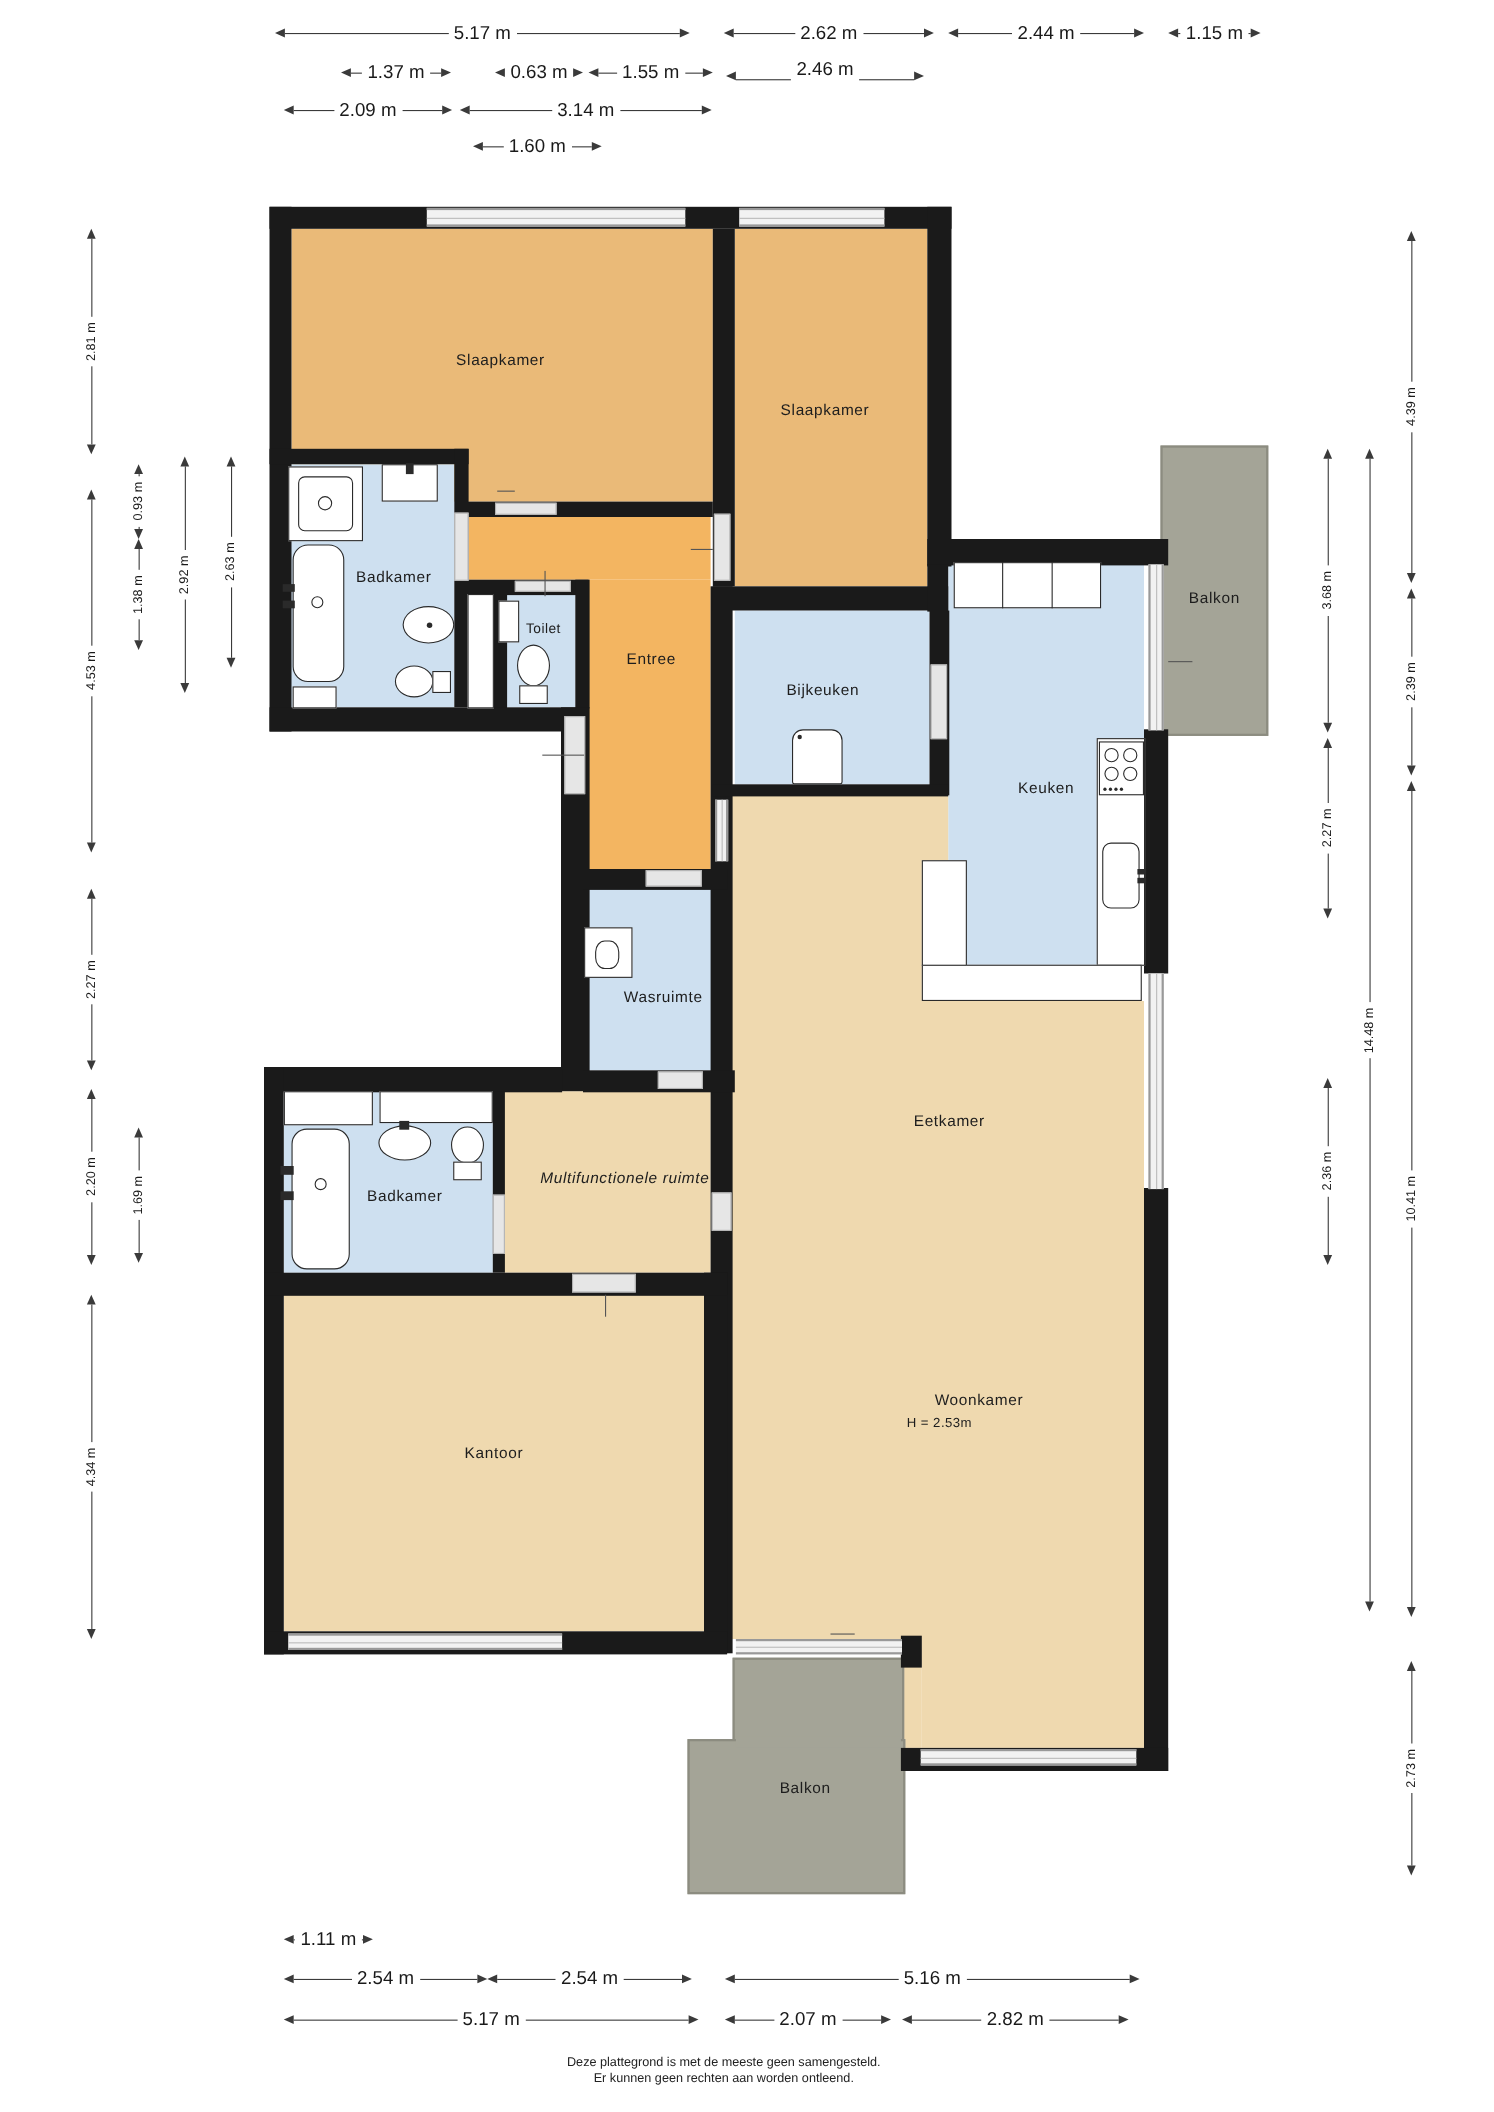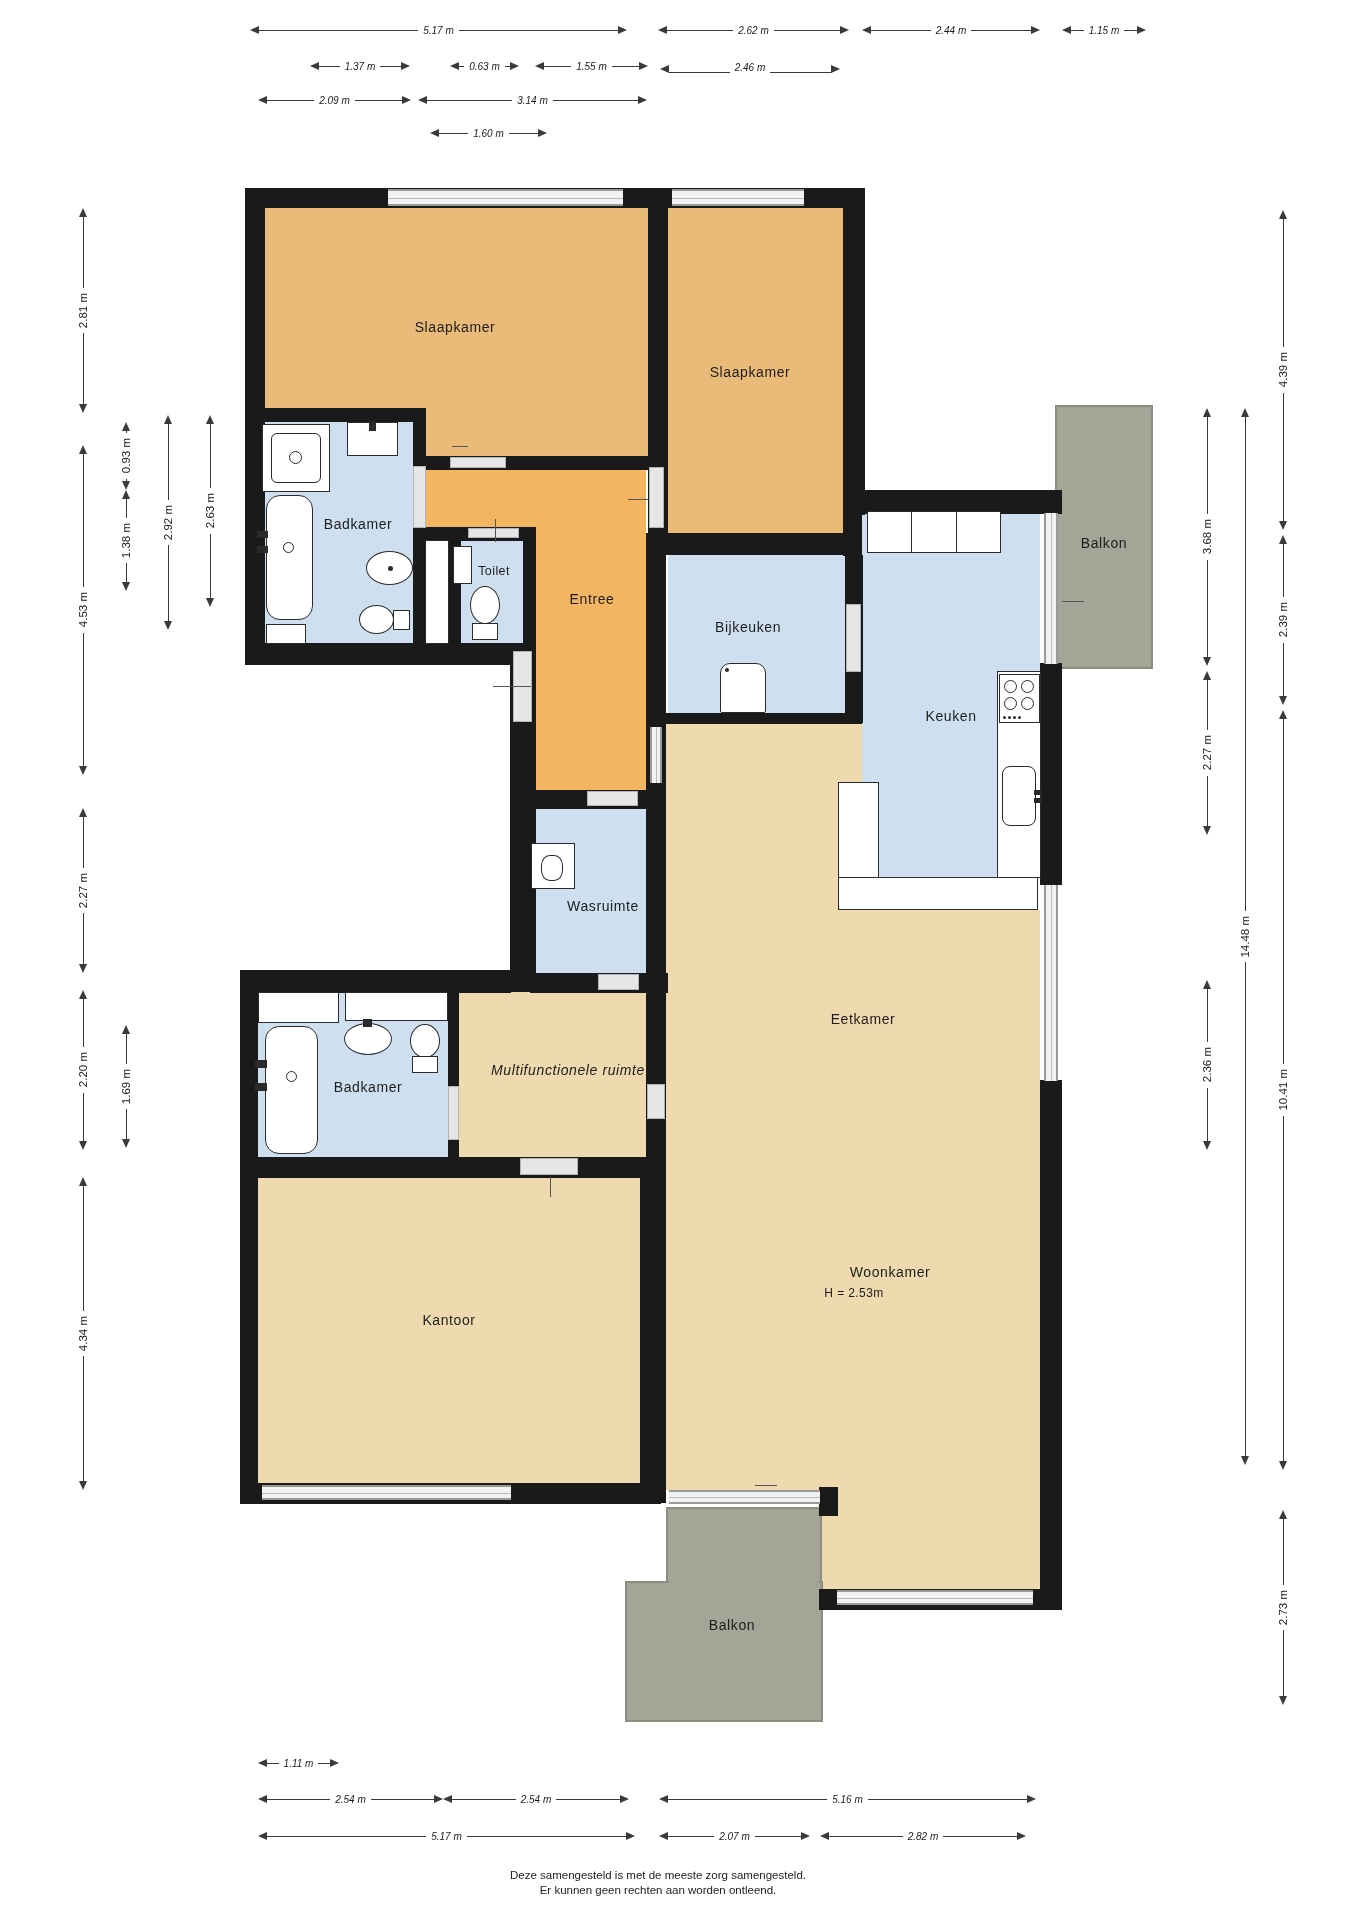--- a/index.html
+++ b/index.html
@@ -20,21 +20,21 @@
   .crc{border-radius:50%;}
   .tick{position:absolute;background:#555;}
   .bframe{position:absolute;border:2px solid #8C8C80;background:#A4A497;box-sizing:border-box;}
   .bpatch{position:absolute;background:#A4A497;}
   .rlabel{position:absolute;transform:translate(-50%,-50%);font-size:14px;letter-spacing:.6px;color:#1d1d1d;white-space:nowrap;}
   .rlabel.sm{font-size:12.5px;letter-spacing:.4px;}
   .dh{position:absolute;display:flex;align-items:center;height:14px;}
   .dh .ln{flex:1;height:1px;background:#3a3a3a;}
   .dh .al{width:0;height:0;border-top:4px solid transparent;border-bottom:4px solid transparent;border-right:9px solid #3a3a3a;}
   .dh .ar{width:0;height:0;border-top:4px solid transparent;border-bottom:4px solid transparent;border-left:9px solid #3a3a3a;}
-  .dh .dl{padding:0 5px;font-size:10px;color:#1a1a1a;white-space:nowrap;font-style:italic;}
+  .dh .dl{padding:0 5px;font-size:17px;color:#1a1a1a;white-space:nowrap;}
   .dv{position:absolute;display:flex;flex-direction:column;align-items:center;width:14px;}
   .dv .ln{flex:1;width:1px;background:#3a3a3a;}
   .dv .au{width:0;height:0;border-left:4px solid transparent;border-right:4px solid transparent;border-bottom:9px solid #3a3a3a;}
   .dv .ad{width:0;height:0;border-left:4px solid transparent;border-right:4px solid transparent;border-top:9px solid #3a3a3a;}
   .dv .dl{writing-mode:vertical-rl;transform:rotate(180deg);padding:5px 0;font-size:11.5px;color:#1a1a1a;white-space:nowrap;}
   .footer-line{position:absolute;left:358px;width:600px;text-align:center;font-size:11.5px;color:#222;}
 </style>
 </head>
 <body>
 
@@ -443,16 +443,16 @@
       <span class="ad"></span>
     </div>
   <div class="dv" style="left:1276px;top:1510px;height:195px;">
       <span class="au"></span>
       <span class="ln"></span>
       <span class="dl">2.73 m</span>
       <span class="ln"></span>
       <span class="ad"></span>
     </div>
 
-  <div class="footer-line" style="top:1869px;">Deze samengesteld is met de meeste zorg samengesteld.</div>
+  <div class="footer-line" style="top:1869px;">Deze plattegrond is met de meeste geen samengesteld.</div>
   <div class="footer-line" style="top:1884px;">Er kunnen geen rechten aan worden ontleend.</div>
 
 </div>
 
 </body></html>

